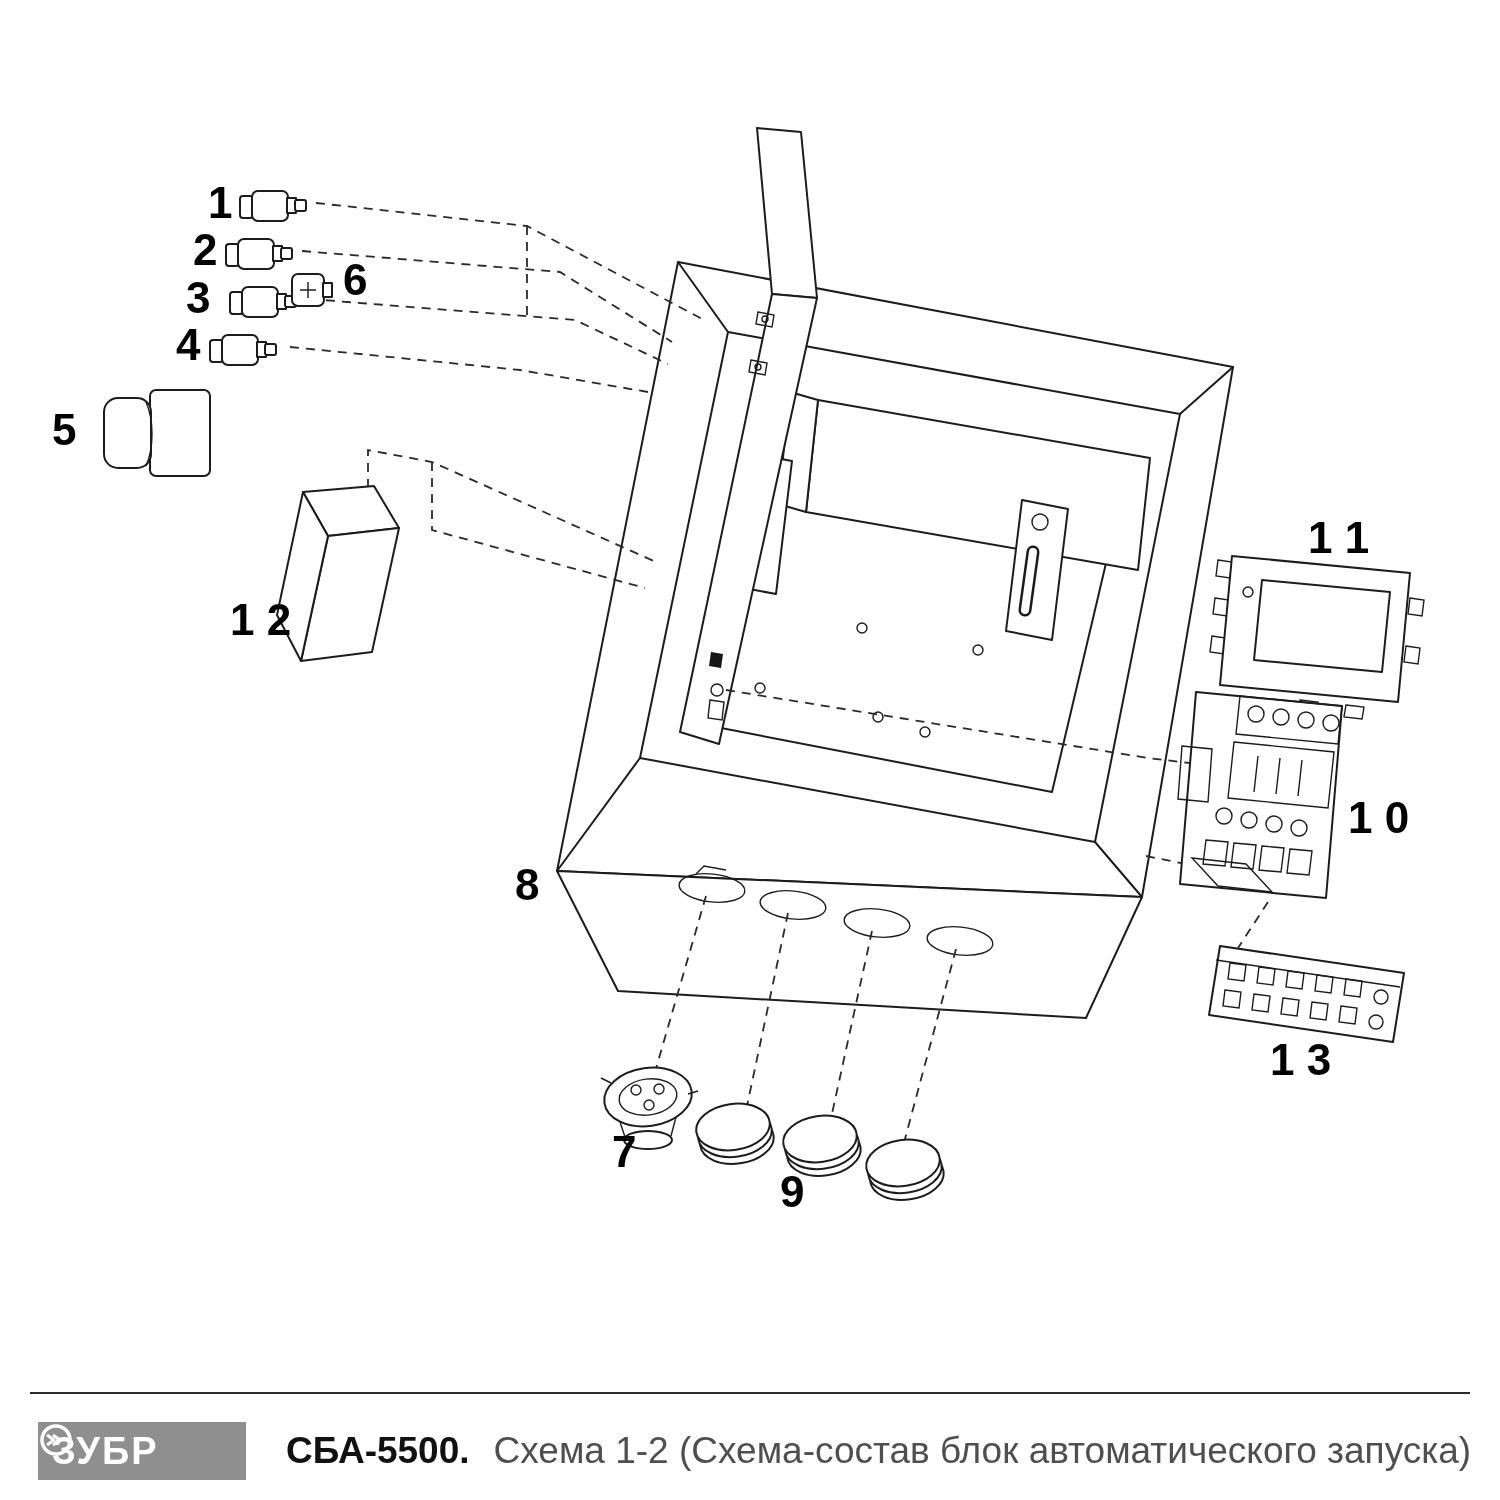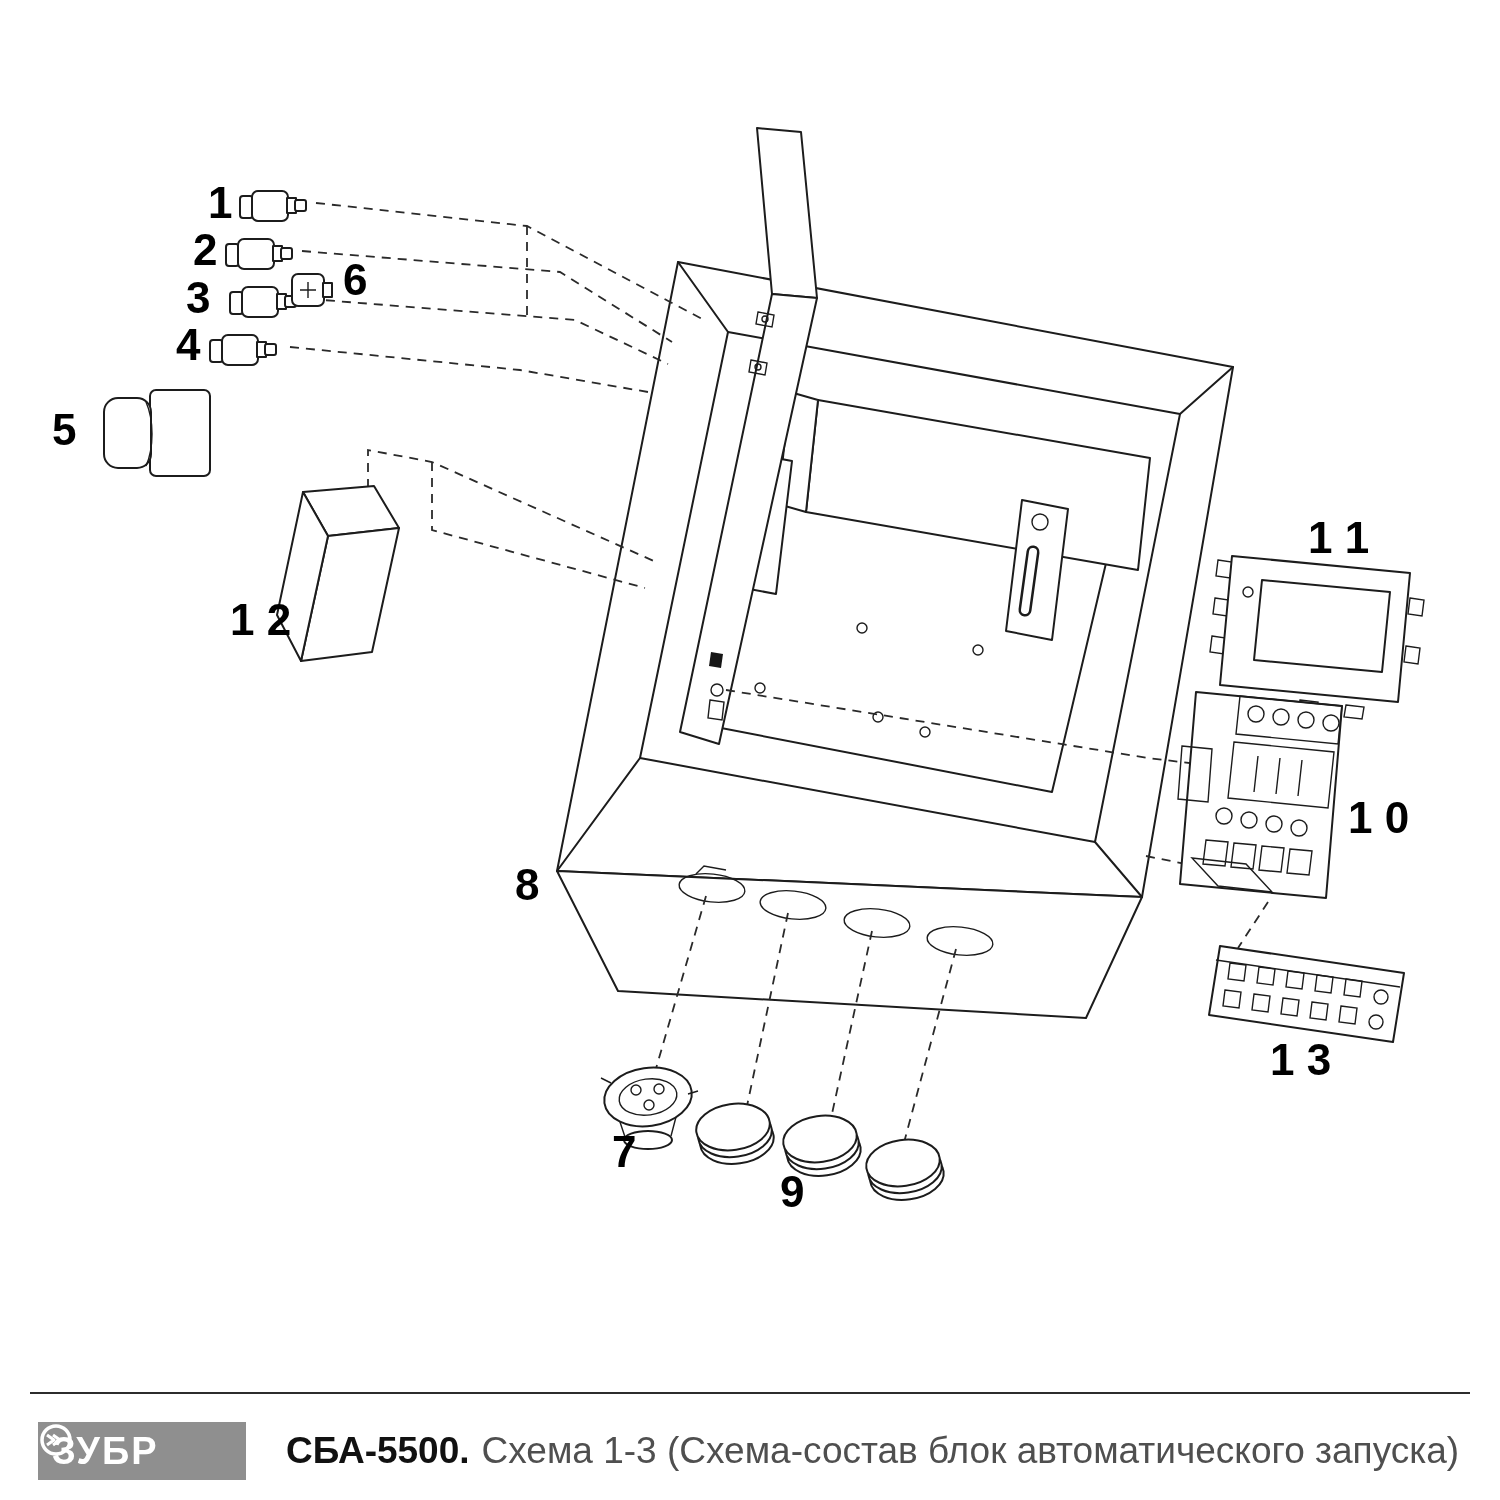--- a/index.html
+++ b/index.html
@@ -14,21 +14,21 @@
   svg .capw{fill:none;stroke:#1c1c1c;stroke-width:13;stroke-linecap:round;}
   svg .capi{fill:none;stroke:#ffffff;stroke-width:8;stroke-linecap:round;}
   svg text.lbl{fill:#000;stroke:none;font-family:"Liberation Sans",sans-serif;
                font-weight:bold;font-size:44px;}
   .rule{position:absolute;left:30px;top:1392px;width:1440px;height:2px;background:#2c2c2c;}
   .footer-row{position:absolute;left:38px;top:1422px;display:flex;align-items:center;}
   .logo{width:208px;height:58px;background:#8f8f8f;display:flex;align-items:center;
         gap:10px;padding-left:14px;box-sizing:border-box;}
   .logo .brand{color:#fff;font-size:38px;font-weight:800;letter-spacing:2px;}
   .caption{margin-left:40px;font-size:37px;line-height:58px;white-space:nowrap;}
-  .caption .model{font-weight:bold;color:#111;margin-right:12px;}
+  .caption .model{font-weight:bold;color:#111;margin-right:24px;}
   .caption .cap-text{font-weight:400;color:#4f4f4f;}
 </style>
 </head>
 <body>
 
 <div class="page">
 
 <svg width="1500" height="1500" viewBox="0 0 1500 1500">
 
   <g>
@@ -231,16 +231,16 @@
   <div class="footer-row">
     <div class="logo">
       <svg width="36" height="36" viewBox="0 0 36 36">
         <circle cx="18" cy="18" r="14" fill="none" stroke="#ffffff" stroke-width="3.5"></circle>
         <path d="M9 13 L16 18 L9 23" fill="none" stroke="#ffffff" stroke-width="3" stroke-linejoin="round"></path>
         <path d="M15 13 L22 18 L15 23" fill="none" stroke="#ffffff" stroke-width="3" stroke-linejoin="round"></path>
       </svg>
       <span class="brand">ЗУБР</span>
     </div>
     <div class="caption">
-      <span class="model">СБА-5500.</span><span class="cap-text">Схема 1-3 (Схема-состав блок автоматического запуска)</span>
+      <span class="model">СБА-5500.</span><span class="cap-text">Схема 1-2 (Схема-состав блок автоматического запуска)</span>
     </div>
   </div>
 </div>
 
 </body></html>

